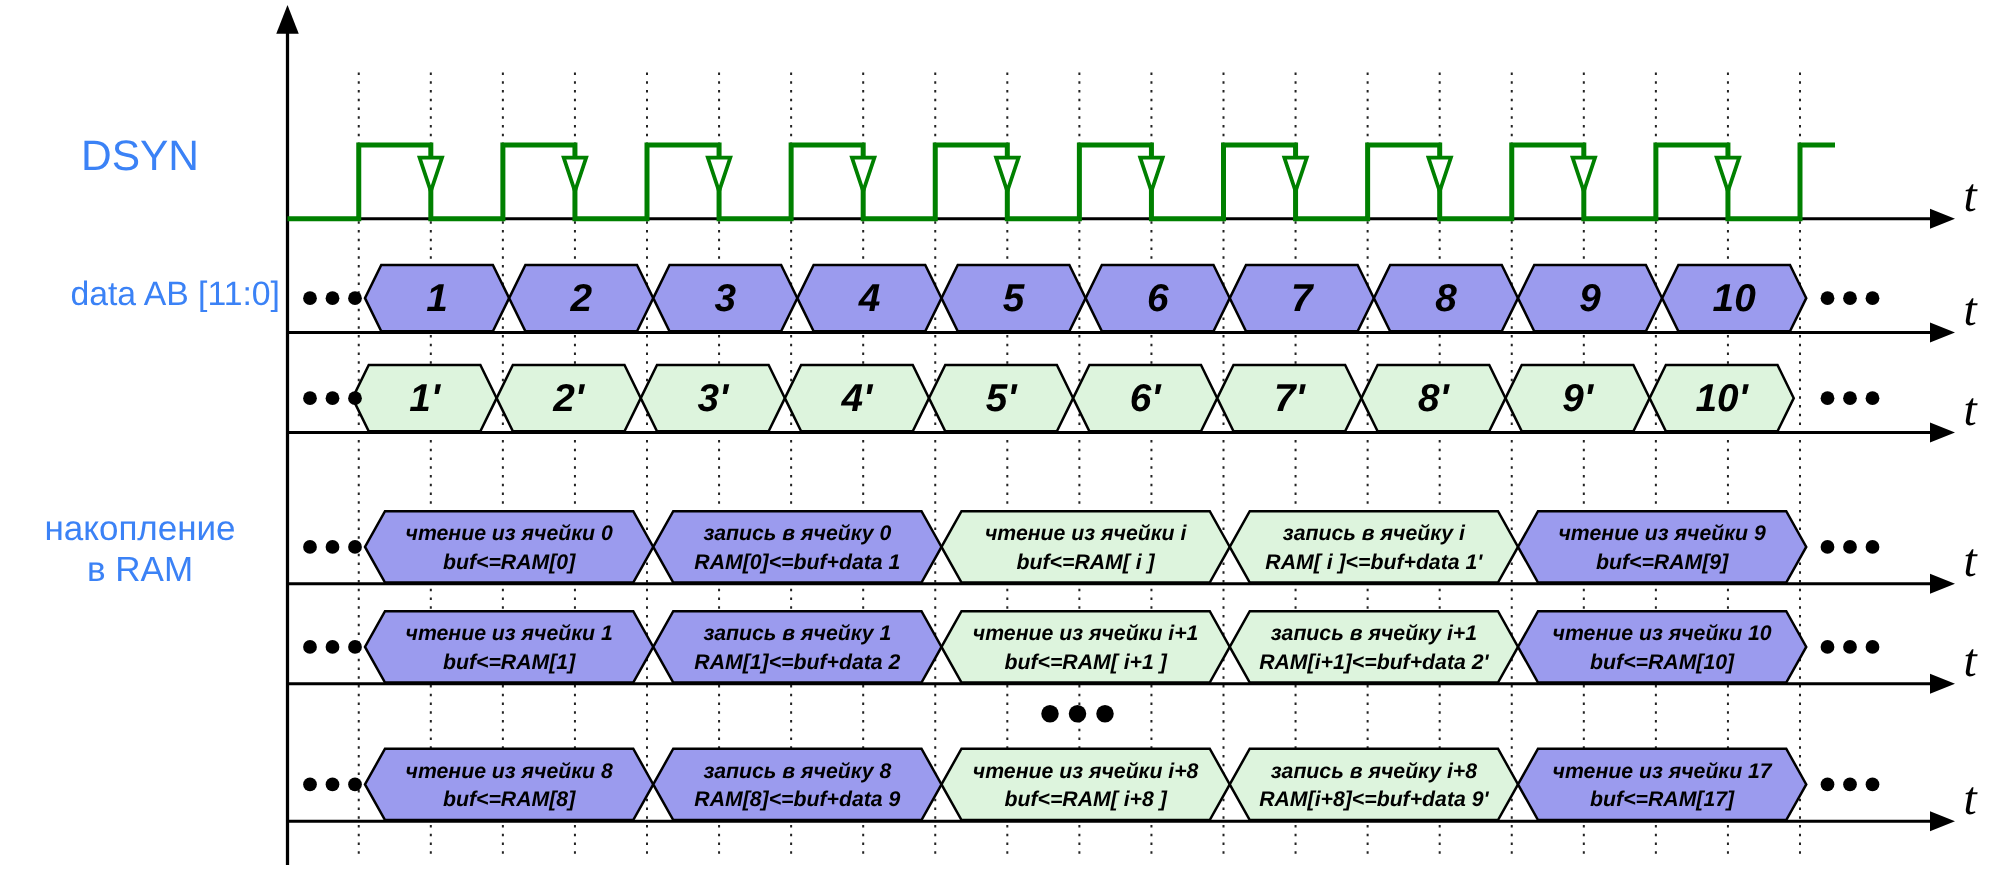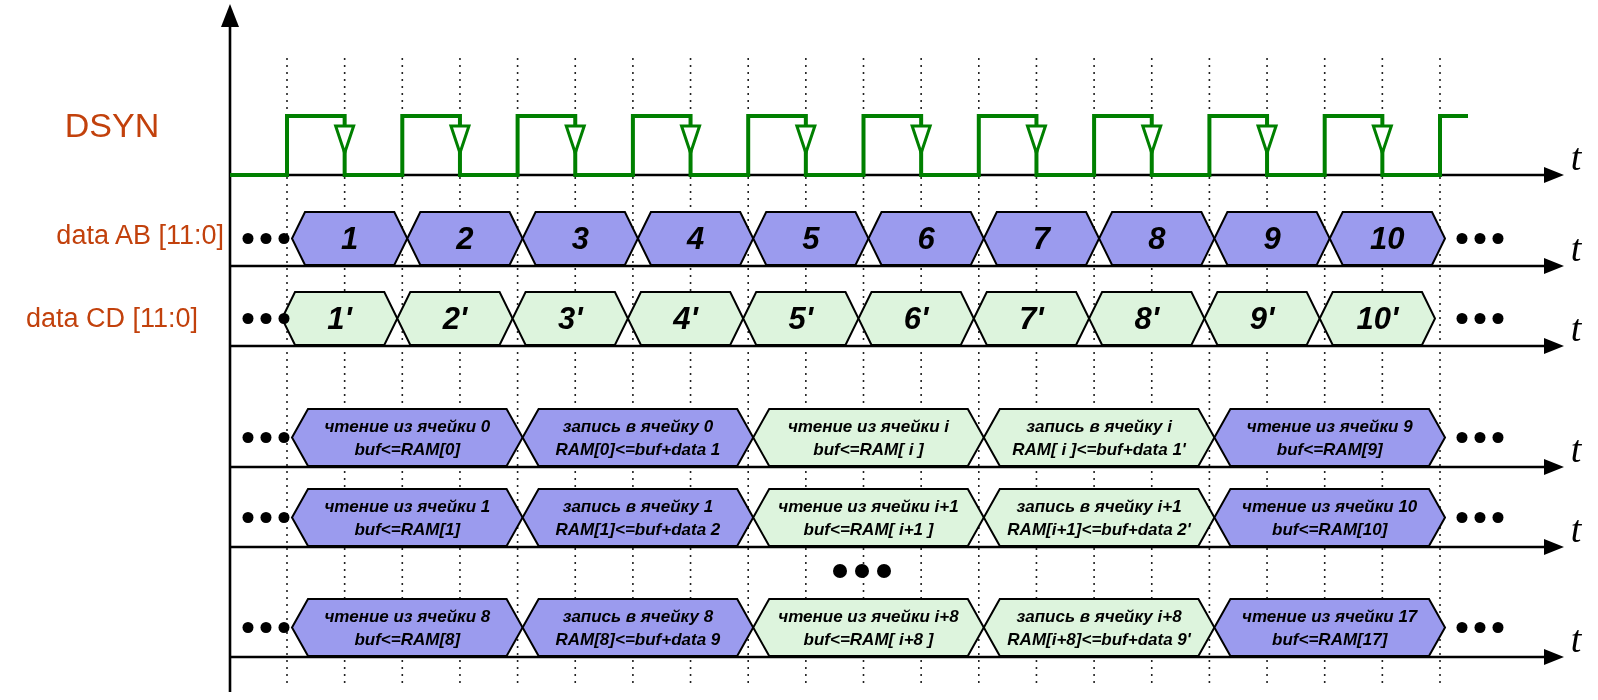--- a/index.html
+++ b/index.html
@@ -1,19 +1,19 @@
 <!DOCTYPE html>
 <html><head>
 <meta charset="utf-8">
 <style>
   html,body{margin:0;padding:0;background:#fff;}
   #stage{position:relative;width:1598px;height:700px;background:#fff;
          font-family:"Liberation Sans",sans-serif;overflow:hidden;}
   svg{position:absolute;left:0;top:0;}
-  .side-label{position:absolute;left:0;width:224px;text-align:center;color:#c2410c;}
+  .side-label{position:absolute;left:0;width:224px;text-align:center;color:#3b82f6;}
   #lbl-dsyn{top:106px;font-size:34px;}
   #lbl-ab{top:220px;font-size:27px;text-align:right;}
   #lbl-cd{top:303px;font-size:27px;}
   #lbl-ram{top:406px;font-size:28px;line-height:1.18;}
 </style>
 </head>
 <body>
 
 <div id="stage">
   <svg id="diagram" width="1598" height="700" viewBox="0 0 1598 700">
@@ -184,14 +184,17 @@
       <circle cx="1462" cy="627.5" r="5.5" fill="#000"></circle>
       <circle cx="1480" cy="627.5" r="5.5" fill="#000"></circle>
       <circle cx="1498" cy="627.5" r="5.5" fill="#000"></circle>
       <circle cx="840" cy="571" r="7" fill="#000"></circle>
       <circle cx="862" cy="571" r="7" fill="#000"></circle>
       <circle cx="884" cy="571" r="7" fill="#000"></circle>
     </svg>
 
   <div class="side-label" id="lbl-dsyn">DSYN</div>
   <div class="side-label" id="lbl-ab">data AB [11:0]</div>
-  <div class="side-label" id="lbl-cd">data CD [11:0]</div>
+  <div class="side-label" id="lbl-ram">
+    <div>накопление</div>
+    <div>в RAM</div>
+  </div>
 </div>
 
 </body></html>

